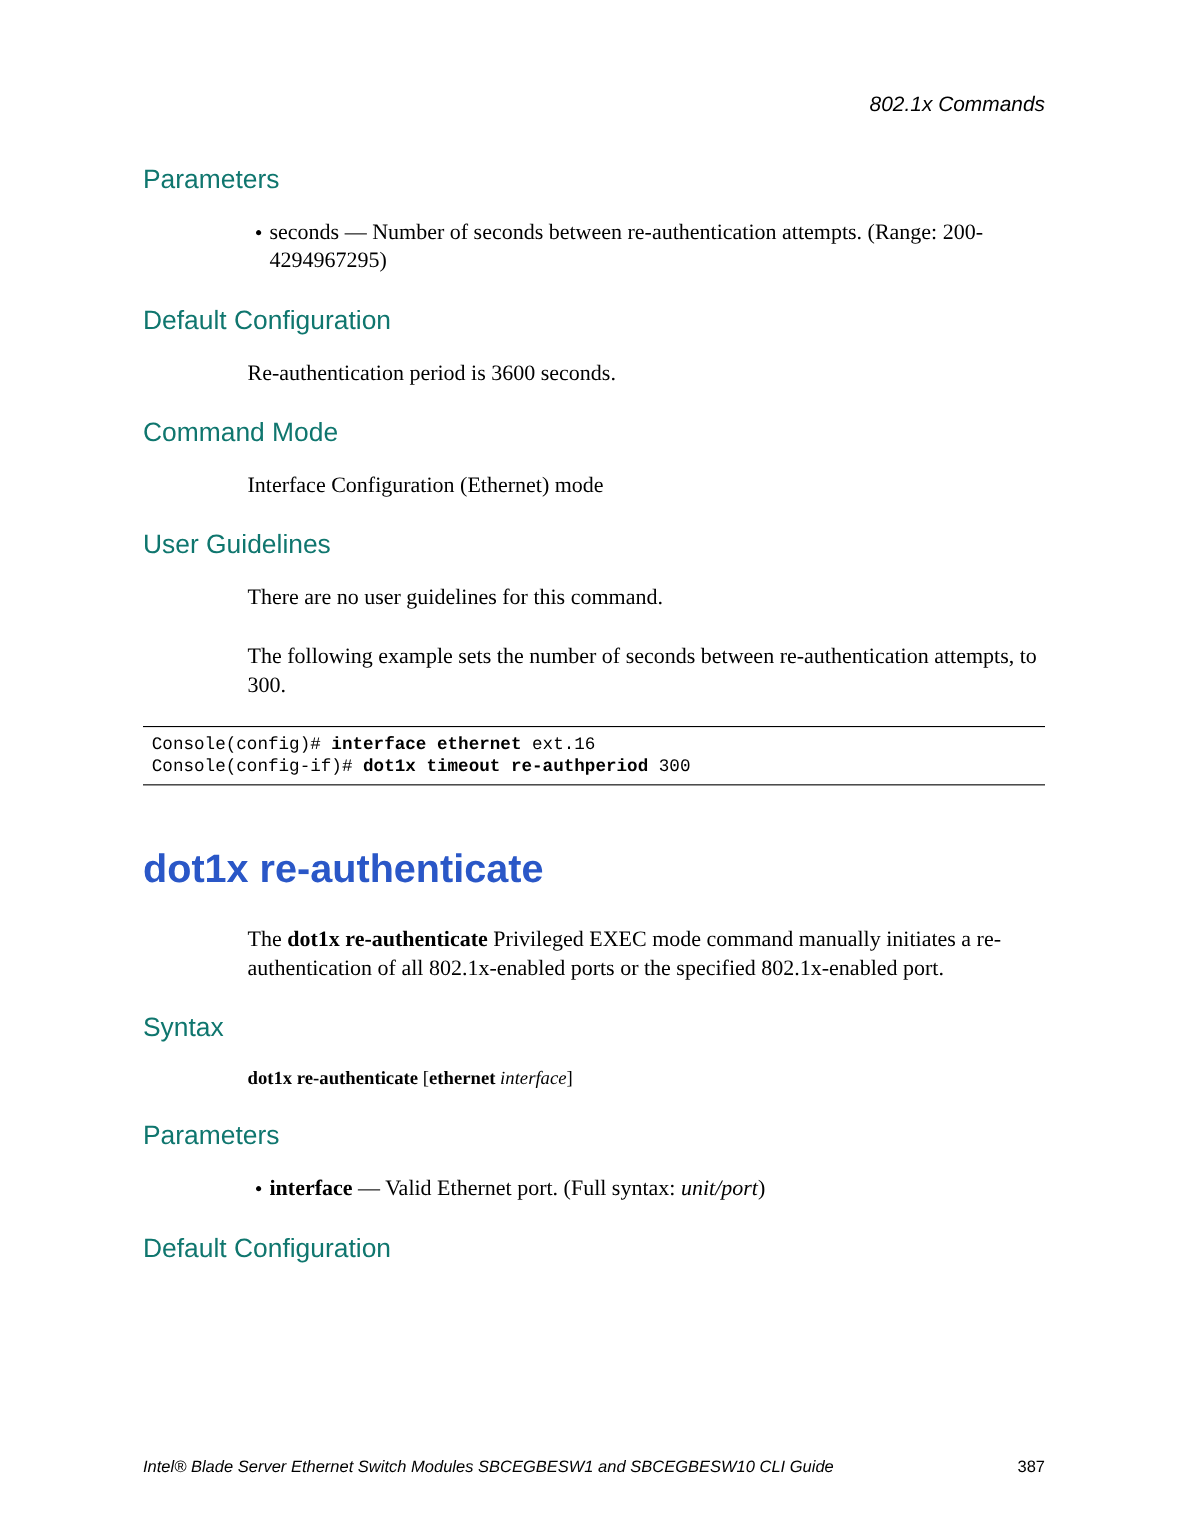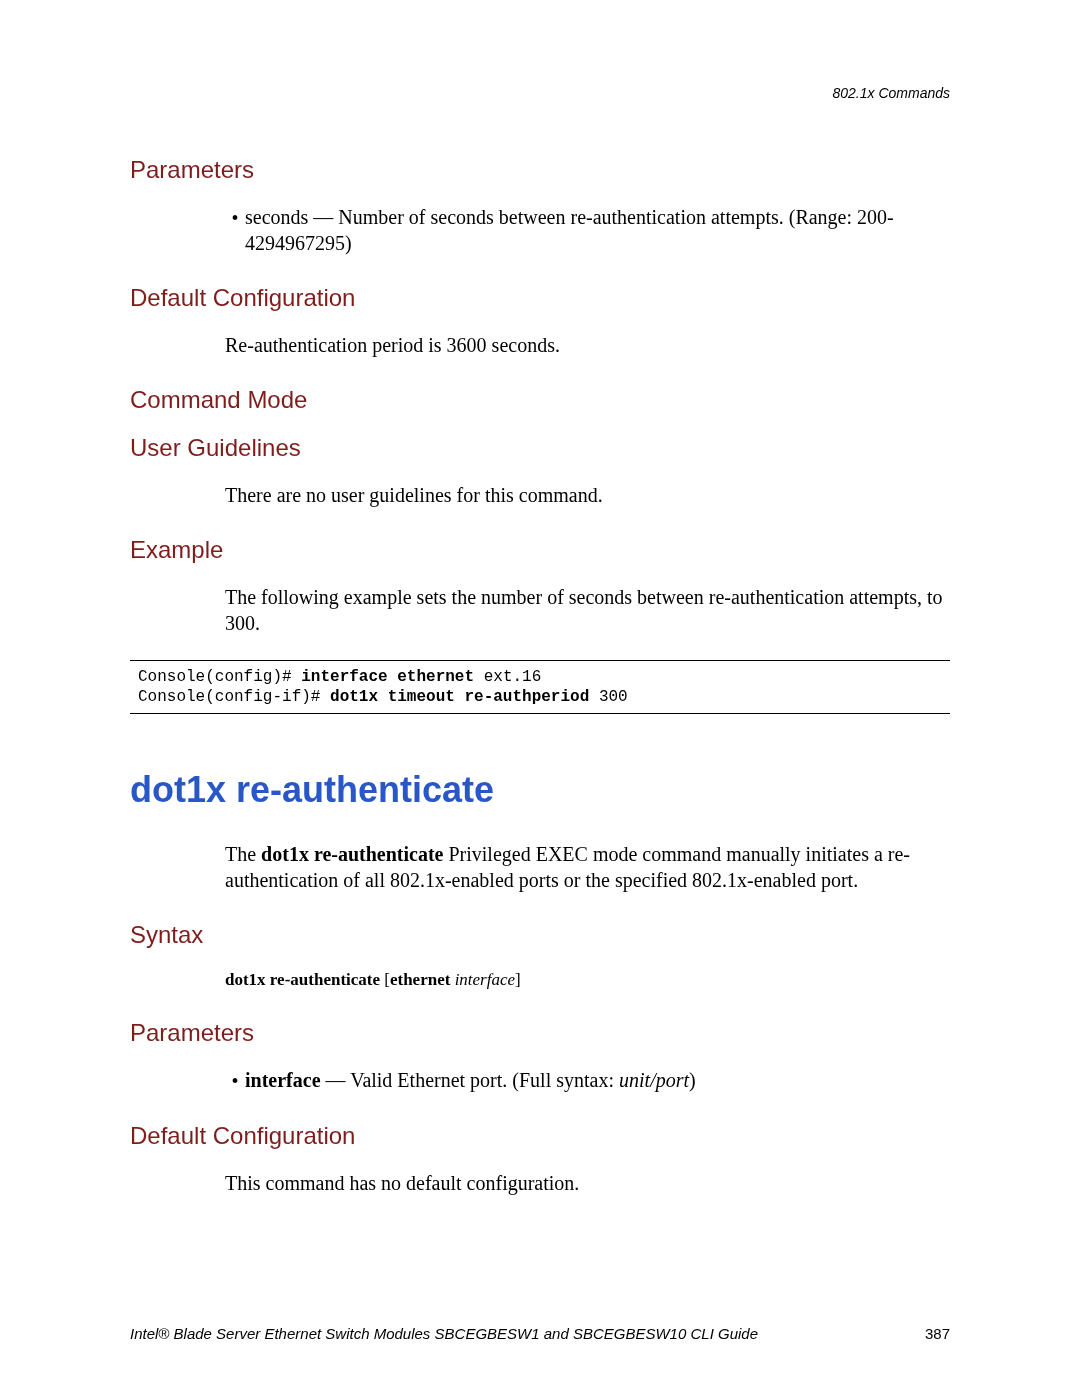--- a/index.html
+++ b/index.html
@@ -13,25 +13,25 @@
     color: #000;
   }
   .page {
     padding: 85px 130px 0 130px;
     box-sizing: border-box;
   }
   .header-right {
     text-align: right;
     font-style: italic;
     font-family: Arial, Helvetica, sans-serif;
-    font-size: 14px;
-    margin-bottom: 55px;
+    font-size: 19px;
+    margin-bottom: 43px;
   }
   .h2 {
-    color: #7f1d1d;
+    color: #0f766e;
     font-family: Arial, Helvetica, sans-serif;
     font-size: 24px;
     font-weight: 400;
     margin: 0 0 20px 0;
   }
   .h1 {
     color: #2a57c7;
     font-family: Arial, Helvetica, sans-serif;
     font-size: 36px;
     font-weight: bold;
@@ -106,25 +106,25 @@
     <div class="bullet-row">
       <div class="bullet-dot">•</div>
       <div class="bullet-text">seconds — Number of seconds between re-authentication attempts. (Range: 200-4294967295)</div>
     </div>
   </div>
 
   <div class="h2">Default Configuration</div>
   <div class="body-block">Re-authentication period is 3600 seconds.</div>
 
   <div class="h2">Command Mode</div>
+  <div class="body-block">Interface Configuration (Ethernet) mode</div>
 
   <div class="h2">User Guidelines</div>
   <div class="body-block">There are no user guidelines for this command.</div>
 
-  <div class="h2">Example</div>
   <div class="body-block tight">The following example sets the number of seconds between re-authentication attempts, to 300.</div>
 
   <div class="code-box"><span>Console(config)# </span><span class="code-bold">interface ethernet </span><span>ext.16</span>
 <span>Console(config-if)# </span><span class="code-bold">dot1x timeout re-authperiod </span><span>300</span></div>
 
   <div class="h1">dot1x re-authenticate</div>
 
   <div class="body-block">
     <span>The </span><span style="font-weight:bold">dot1x re-authenticate</span><span> Privileged EXEC mode command manually initiates a re-authentication of all 802.1x-enabled ports or the specified 802.1x-enabled port.</span>
   </div>
@@ -138,20 +138,19 @@
   <div class="body-block">
     <div class="bullet-row">
       <div class="bullet-dot">•</div>
       <div class="bullet-text">
         <span style="font-weight:bold">interface</span><span> — Valid Ethernet port. (Full syntax: </span><span style="font-style:italic">unit/port</span><span>)</span>
       </div>
     </div>
   </div>
 
   <div class="h2">Default Configuration</div>
-  <div class="body-block">This command has no default configuration.</div>
 
 </div>
 
 <div class="footer">
   <div>Intel® Blade Server Ethernet Switch Modules SBCEGBESW1 and SBCEGBESW10 CLI Guide</div>
   <div class="footer-right">387</div>
 </div>
 
 </body></html>

